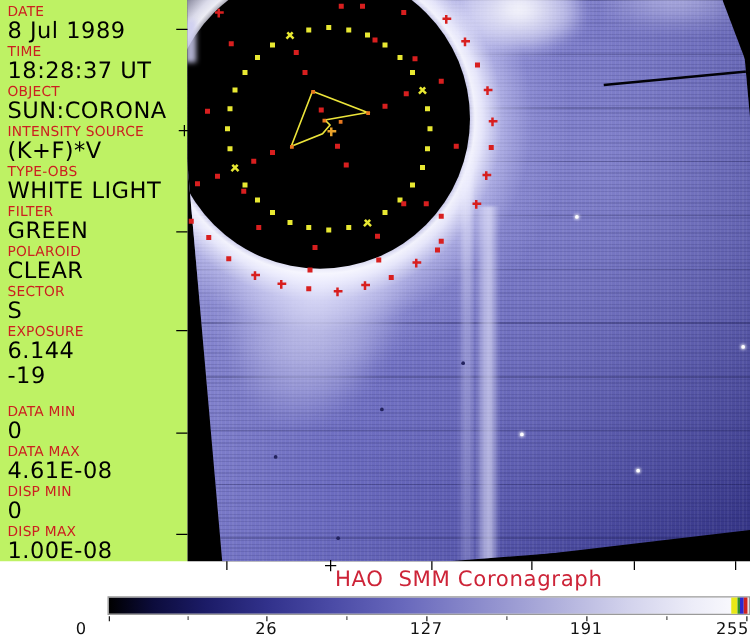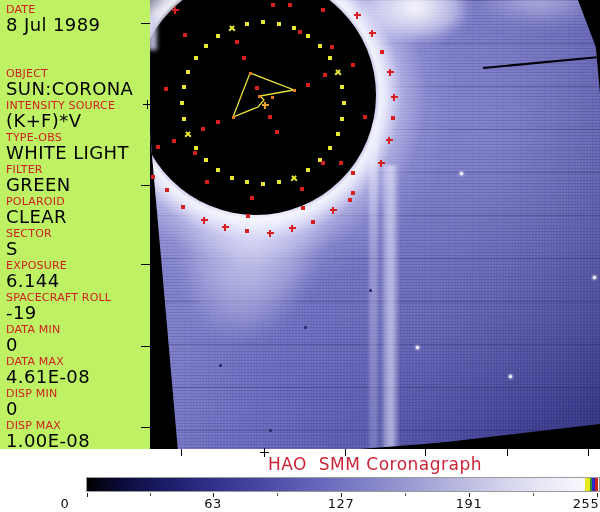--- a/index.html
+++ b/index.html
@@ -81,20 +81,24 @@
   .cblabel{position:absolute;top:496px;transform:translateX(-50%);font-size:13px;color:#111;letter-spacing:0.5px;}
 </style>
 </head>
 <body>
 
 <div id="sidebar">
     <div class="field" style="top: 4px;">
       <div class="lbl">DATE</div>
       <div class="val">8 Jul 1989</div>
     </div>
+    <div class="field" style="top: 36px;">
+      <div class="lbl">TIME</div>
+      <div class="val">18:28:37 UT</div>
+    </div>
     <div class="field" style="top: 68px;">
       <div class="lbl">OBJECT</div>
       <div class="val">SUN:CORONA</div>
     </div>
     <div class="field" style="top: 100px;">
       <div class="lbl">INTENSITY SOURCE</div>
       <div class="val">(K+F)*V</div>
     </div>
     <div class="field" style="top: 132px;">
       <div class="lbl">TYPE-OBS</div>
@@ -110,21 +114,20 @@
     </div>
     <div class="field" style="top: 196px;">
       <div class="lbl">POLAROID</div>
       <div class="val">CLEAR</div>
     </div>
     <div class="field" style="top: 260px;">
       <div class="lbl">EXPOSURE</div>
       <div class="val">6.144</div>
     </div>
     <div class="field" style="top: 292px;">
-      <div class="lbl">SPACECRAFT ROLL</div>
       <div class="val">-19</div>
     </div>
     <div class="field" style="top: 324px;">
       <div class="lbl">DATA MIN</div>
       <div class="val">0</div>
     </div>
     <div class="field" style="top: 356px;">
       <div class="lbl">DATA MAX</div>
       <div class="val">4.61E-08</div>
     </div>
@@ -274,21 +277,21 @@
 <div id="cbar">
     <div class="cstripe" style="left: 498px; width: 5px; background: rgb(232, 232, 24);"></div>
     <div class="cstripe" style="left: 503px; width: 2px; background: rgb(46, 142, 46);"></div>
     <div class="cstripe" style="left: 505px; width: 3px; background: rgb(42, 42, 208);"></div>
     <div class="cstripe" style="left: 508px; width: 3px; background: rgb(204, 34, 34);"></div>
   </div>
 <div id="cbar-ticks">
     <div class="cbtick" style="left: 87px;"></div>
     <div class="cblabel" style="left: 65px;">0</div>
     <div class="cbtick" style="left: 213px;"></div>
-    <div class="cblabel" style="left: 213px;">63</div>
+    <div class="cblabel" style="left: 213px;">26</div>
     <div class="cbtick" style="left: 341px;"></div>
     <div class="cblabel" style="left: 341px;">127</div>
     <div class="cbtick" style="left: 469px;"></div>
     <div class="cblabel" style="left: 469px;">191</div>
     <div class="cbtick" style="left: 597px;"></div>
     <div class="cblabel" style="left: 586px;">255</div>
     <div class="cbtick minor" style="left: 150px;"></div>
     <div class="cbtick minor" style="left: 277px;"></div>
     <div class="cbtick minor" style="left: 405px;"></div>
     <div class="cbtick minor" style="left: 533px;"></div>

